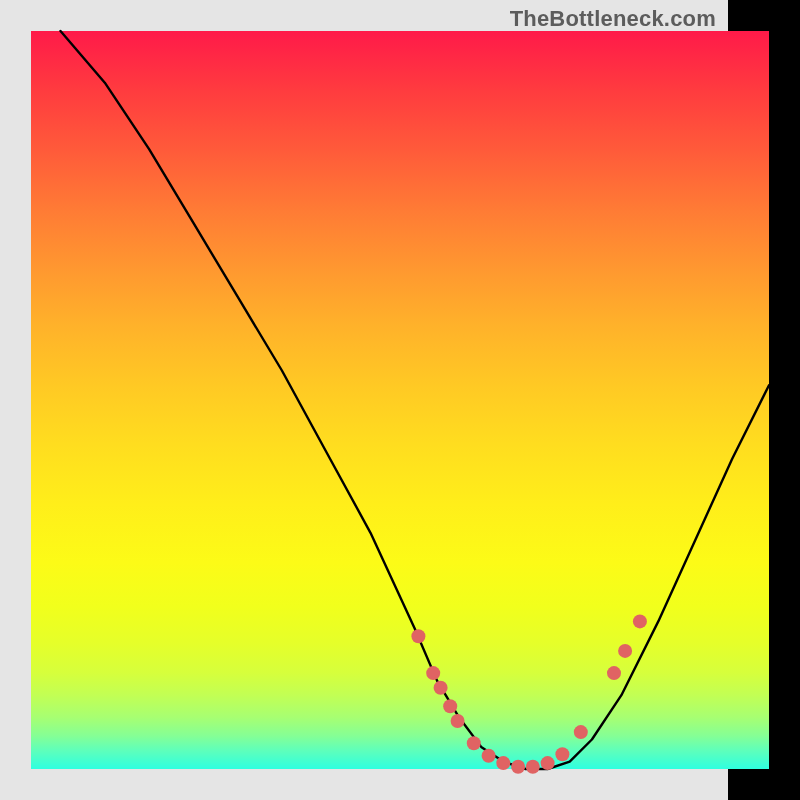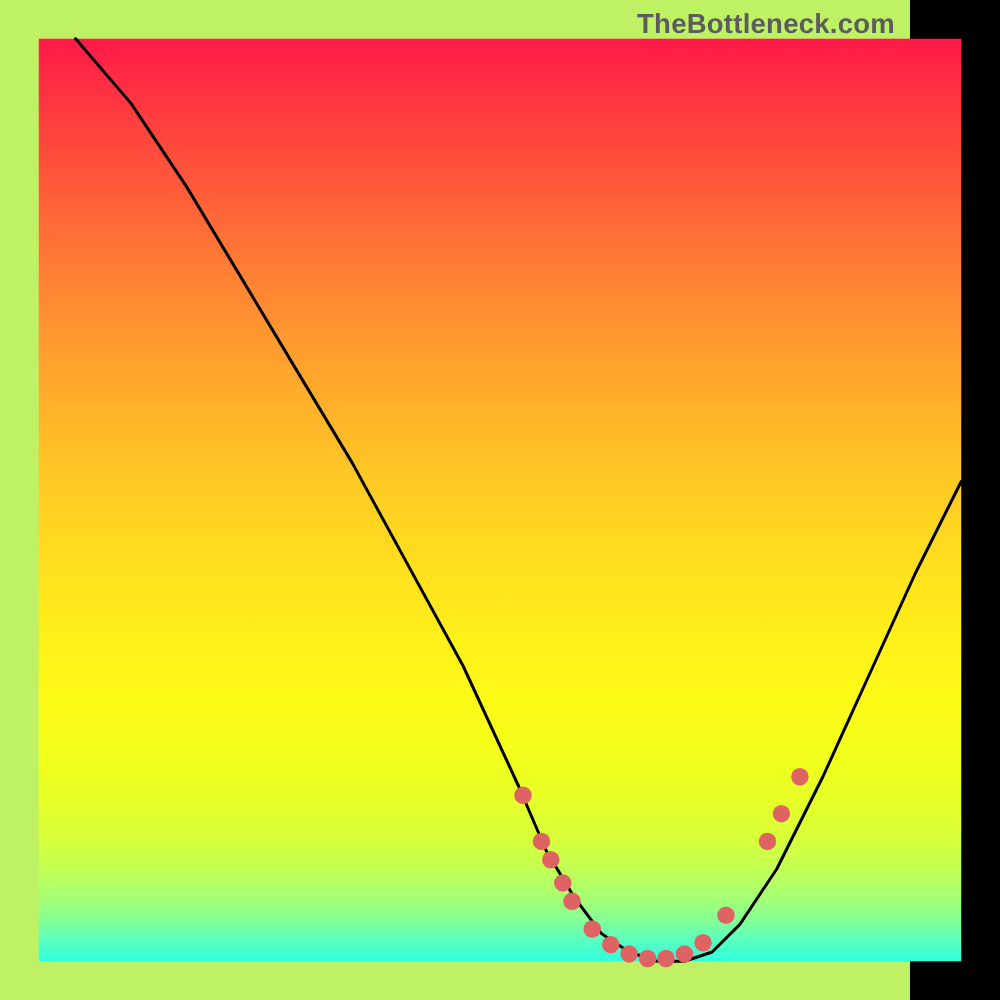--- a/index.html
+++ b/index.html
@@ -10,21 +10,21 @@
     background: #000;
     overflow: hidden;
     font-family: Arial, Helvetica, sans-serif;
   }
   .frame {
     position: absolute;
     left: 0;
     top: 0;
     width: 728px;
     height: 800px;
-    background: #bef264;
+    background: #e5e5e5;
   }
   .plot {
     position: absolute;
     left: 31px;
     top: 31px;
     width: 738px;
     height: 738px;
     background: linear-gradient(to bottom,
       #ff1a49 0%,
       #ff3b3f 8%,

